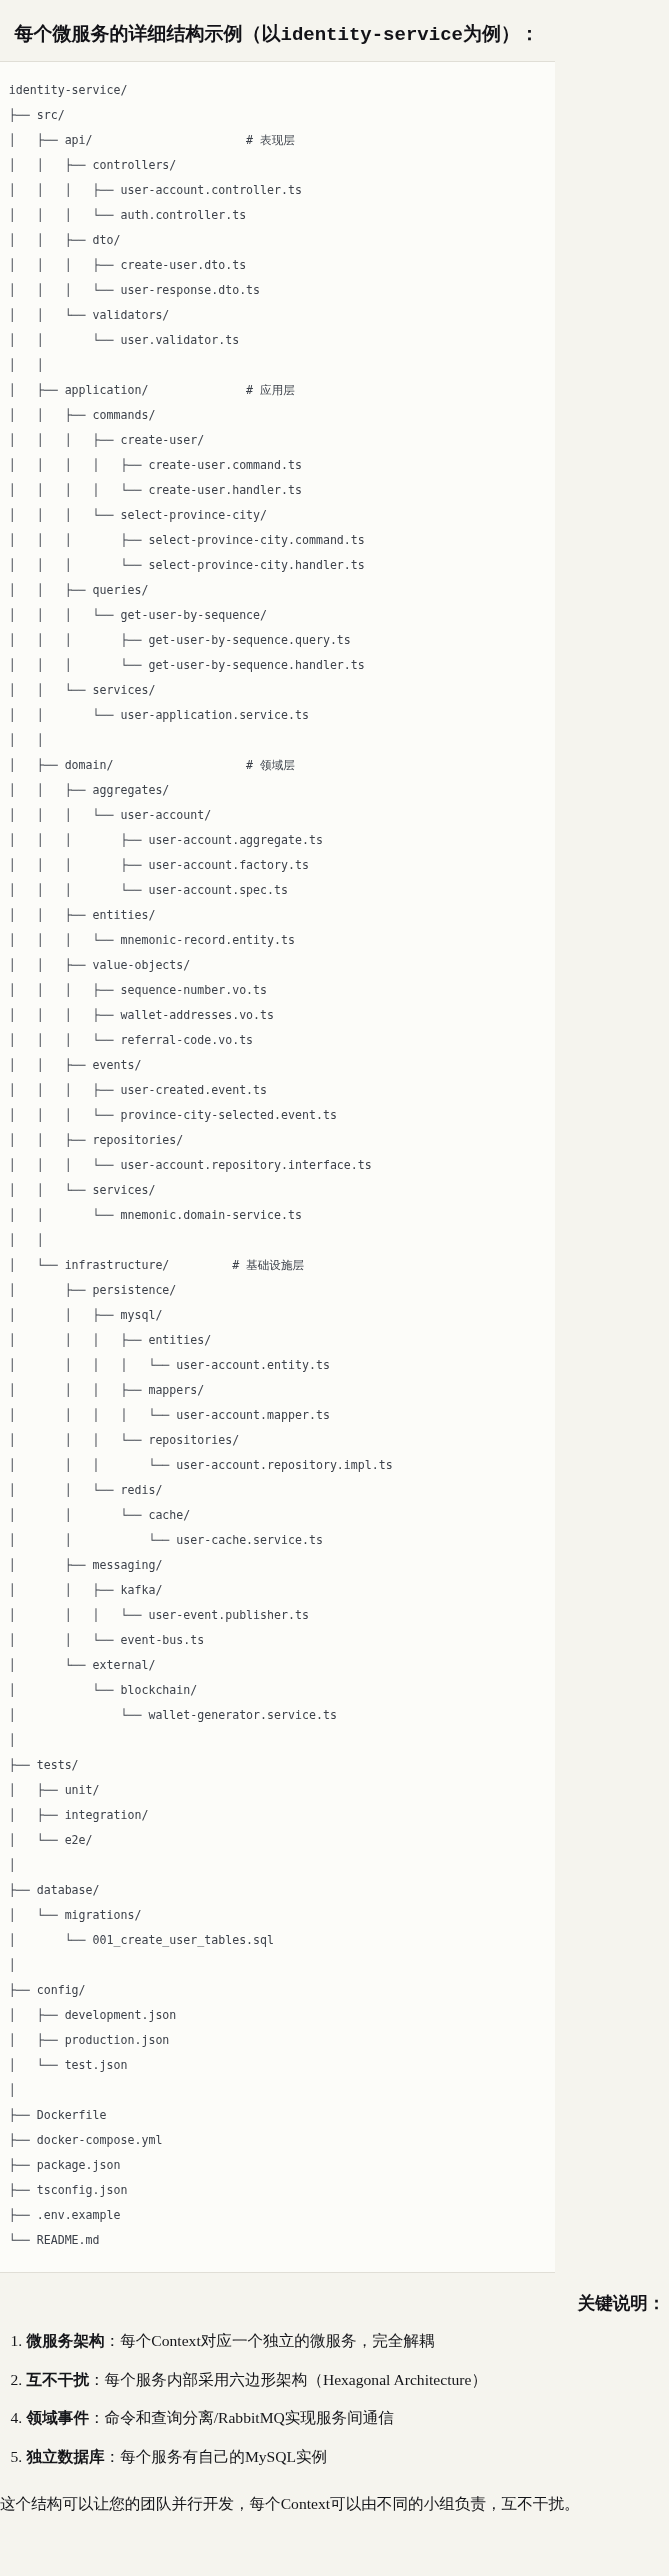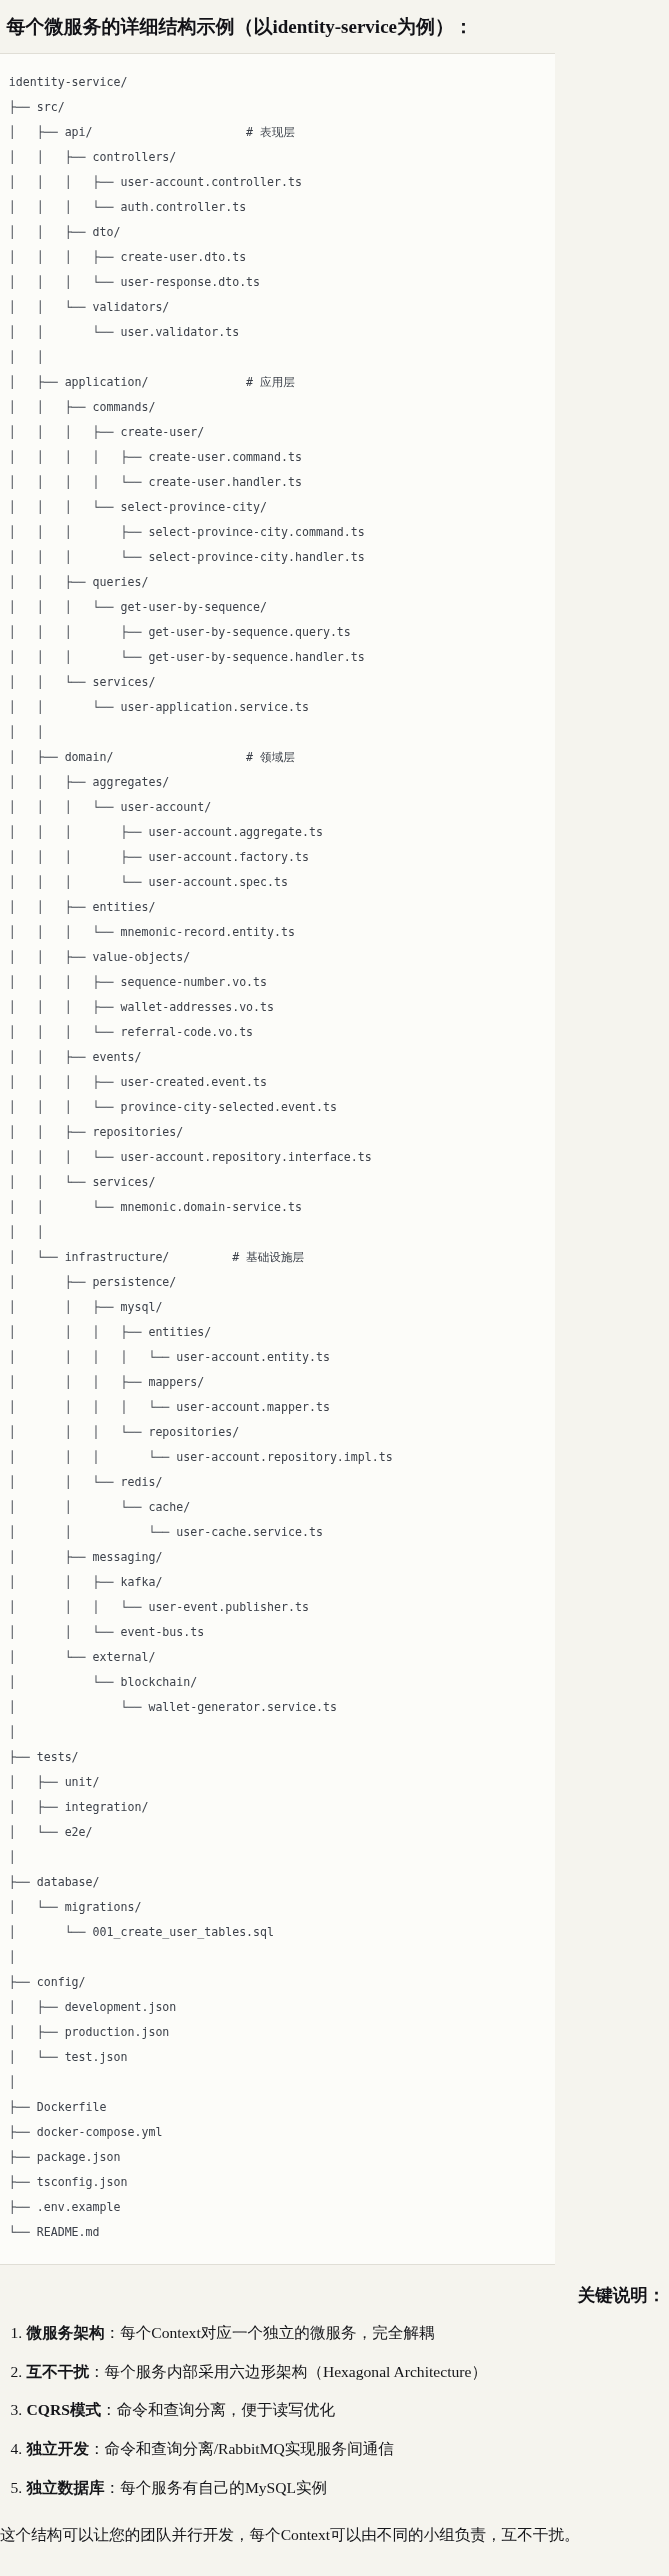--- a/index.html
+++ b/index.html
@@ -8,26 +8,27 @@
     background: #f5f4ee;
     font-family: "Liberation Serif", "DejaVu Serif", serif;
     color: #17171c;
   }
   body {
     width: 669px;
     min-height: 2576px;
     box-sizing: border-box;
   }
   .page-title {
-    margin: 4px;
+    margin: 12px;
     padding: 10px 3.8px 0 2.5px;
     font-size: 19px;
     line-height: 1.4;
     font-weight: 700;
     color: #121217;
+    font-family: Liberation Mono, monospace;
   }
   .code-block {
     margin-top: 12px;
     background: #fcfcf9;
     border-top: 0.6px solid #e0ded6;
     border-bottom: 0.6px solid #e0ded6;
     padding: 16.3px 8.8px 19px 8.8px;
     box-sizing: border-box;
     width: 555px;
     overflow: hidden;
@@ -168,19 +169,18 @@
 ├── tsconfig.json
 ├── .env.example
 └── README.md</pre>
 </div>
 
 <section class="notes">
   <h2 class="notes-heading">关键说明：</h2>
   <ol class="notes-list">
     <li class="note-item"><span class="num">1.</span><span class="label">微服务架构</span><span class="text">：每个Context对应一个独立的微服务，完全解耦</span></li>
     <li class="note-item"><span class="num">2.</span><span class="label">互不干扰</span><span class="text">：每个服务内部采用六边形架构（Hexagonal Architecture）</span></li>
-    <li class="note-item"><span class="num">3.</span><span class="label">CQRS模式</span><span class="text">：命令和查询分离，便于读写优化</span></li>
-    <li class="note-item"><span class="num">4.</span><span class="label">独立开发</span><span class="text">：命令和查询分离/RabbitMQ实现服务间通信</span></li>
+    <li class="note-item"><span class="num">4.</span><span class="label">领域事件</span><span class="text">：命令和查询分离/RabbitMQ实现服务间通信</span></li>
     <li class="note-item"><span class="num">5.</span><span class="label">独立数据库</span><span class="text">：每个服务有自己的MySQL实例</span></li>
   </ol>
   <p class="closing">这个结构可以让您的团队并行开发，每个Context可以由不同的小组负责，互不干扰。</p>
 </section>
 
 
 </body></html>

